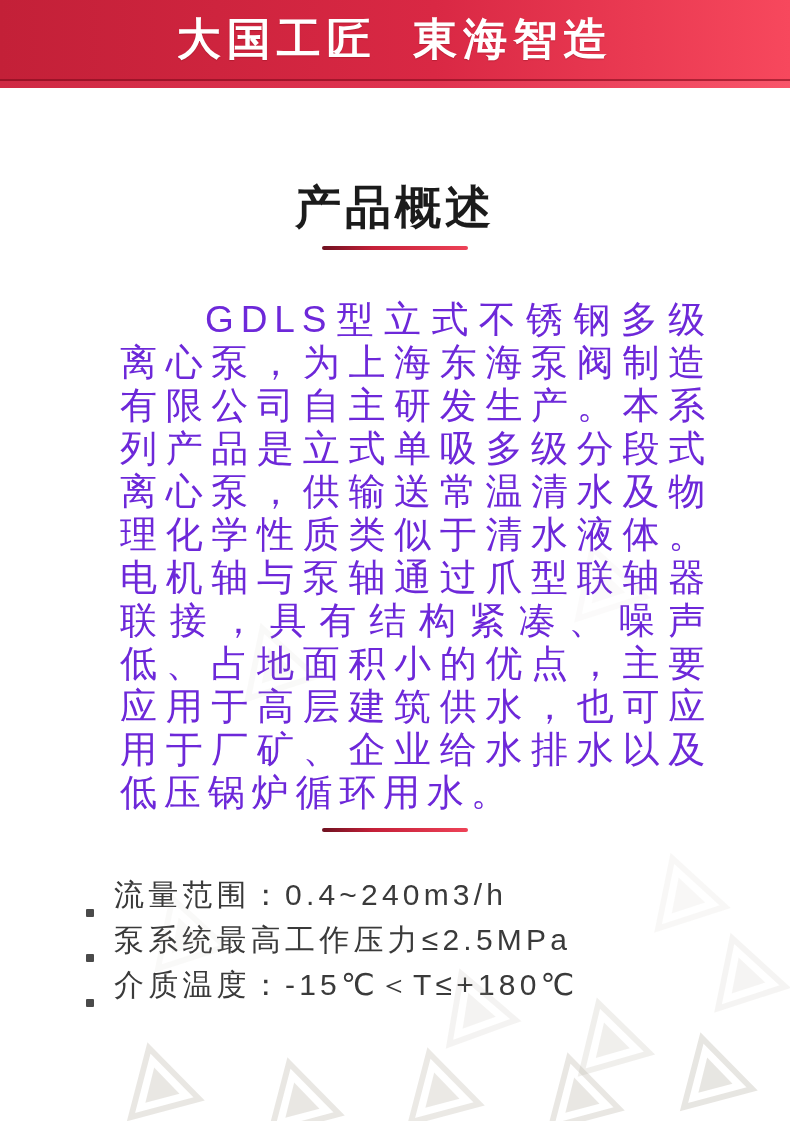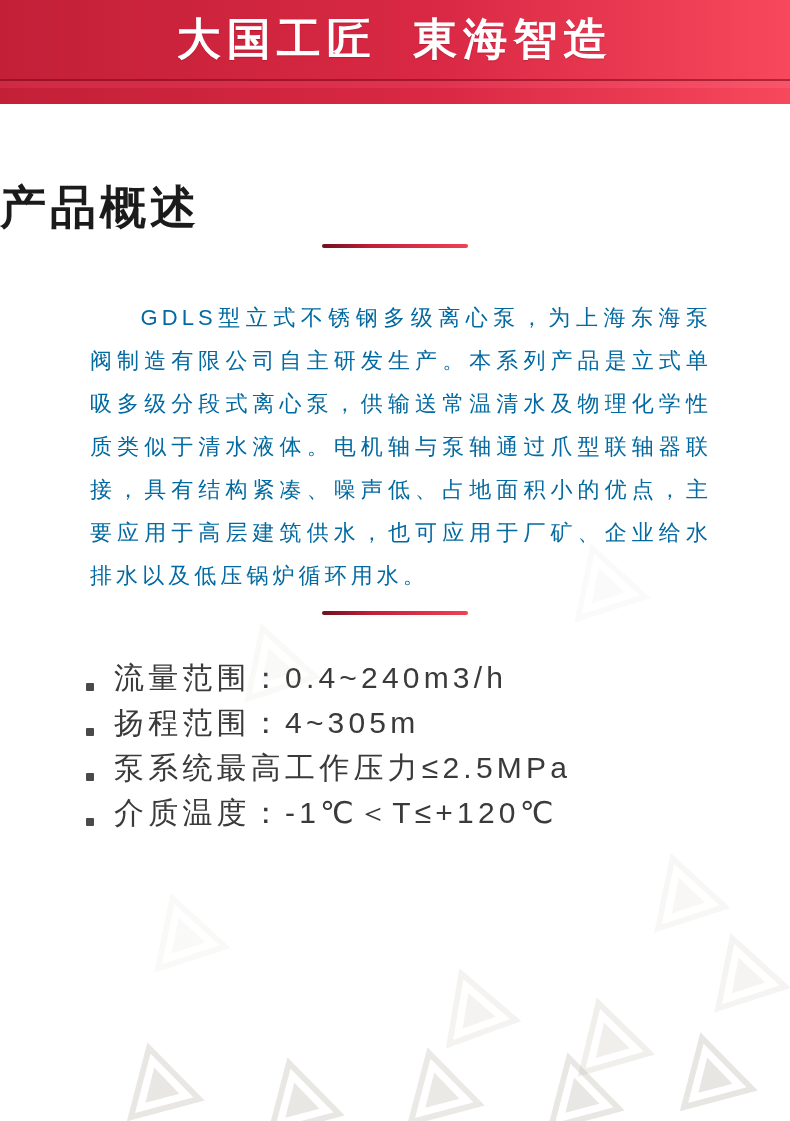--- a/index.html
+++ b/index.html
@@ -13,21 +13,21 @@
     height: 1121px;
     margin: 0 auto;
     background: #ffffff;
     overflow: hidden;
   }
 
   
   .banner {
     position: relative;
     width: 100%;
-    height: 104px;
+    height: 88px;
     background: linear-gradient(90deg, #c32038 0%, #d92844 55%, #f7485d 100%);
   }
   .banner-inner {
     height: 79px;
     display: flex;
     align-items: center;
     justify-content: center;
   }
   .banner-divider {
     height: 2px;
@@ -41,58 +41,59 @@
     color: #ffffff;
     font-size: 44px;
     font-weight: bold;
     letter-spacing: 6px;
     white-space: pre;
     text-shadow: 0 1px 1px rgba(100,0,10,0.25);
   }
 
   
   .section-title {
-    margin: 0;
+    margin: 16px;
+    text-align: center;
     font-size: 46px;
     font-weight: bold;
     color: #1b1b1b;
     letter-spacing: 4px;
     line-height: 1.0;
   }
   .title-overview { padding-top: 80px; }
   .title-conditions { padding-top: 56px; }
   .title-underline {
     width: 146px;
     height: 4px;
     margin: 14px auto 0 auto;
     border-radius: 2px;
     background: linear-gradient(90deg, #6e1220 0%, #c41f38 35%, #ee4257 100%);
   }
 
   
   .overview-paragraph {
-    margin: 48px 78px 0 90px;
-    font-size: 22px;
+    margin: 48px 78px 0 120px;
+    font-size: 37px;
     line-height: 43px;
-    color: #0369a1;
+    color: #6d28d9;
     letter-spacing: 0.185em;
     text-align: justify;
     text-align-last: left;
     text-indent: 2.3em;
   }
 
   
   .conditions-list {
     list-style: none;
     margin: 40px 0 0 0;
     padding: 0 60px 0 86px;
   }
   .conditions-list li {
     display: flex;
-    align-items: center;
+    align-items: flex-end;
     line-height: 45px;
     font-size: 30px;
     color: #3a3a3a;
     letter-spacing: 0.14em;
   }
   .bullet-dot {
     flex: 0 0 auto;
     width: 8px;
     height: 8px;
     margin: 19px 20px 0 0;
@@ -177,26 +178,22 @@
   <section>
     <div class="title-underline"></div>
 
     <ul class="conditions-list">
       <li>
         <span class="bullet-dot"></span>
         <span>流量范围：0.4~240m3/h</span>
       </li>
       <li>
         <span class="bullet-dot"></span>
-        <span>扬程范围：4~305m</span>
-      </li>
-      <li>
-        <span class="bullet-dot"></span>
         <span>泵系统最高工作压力≤2.5MPa</span>
       </li>
       <li>
         <span class="bullet-dot"></span>
-        <span>介质温度：-1℃＜T≤+120℃</span>
+        <span>介质温度：-15℃＜T≤+180℃</span>
       </li>
     </ul>
   </section>
 
 </div>
 
 </body></html>

